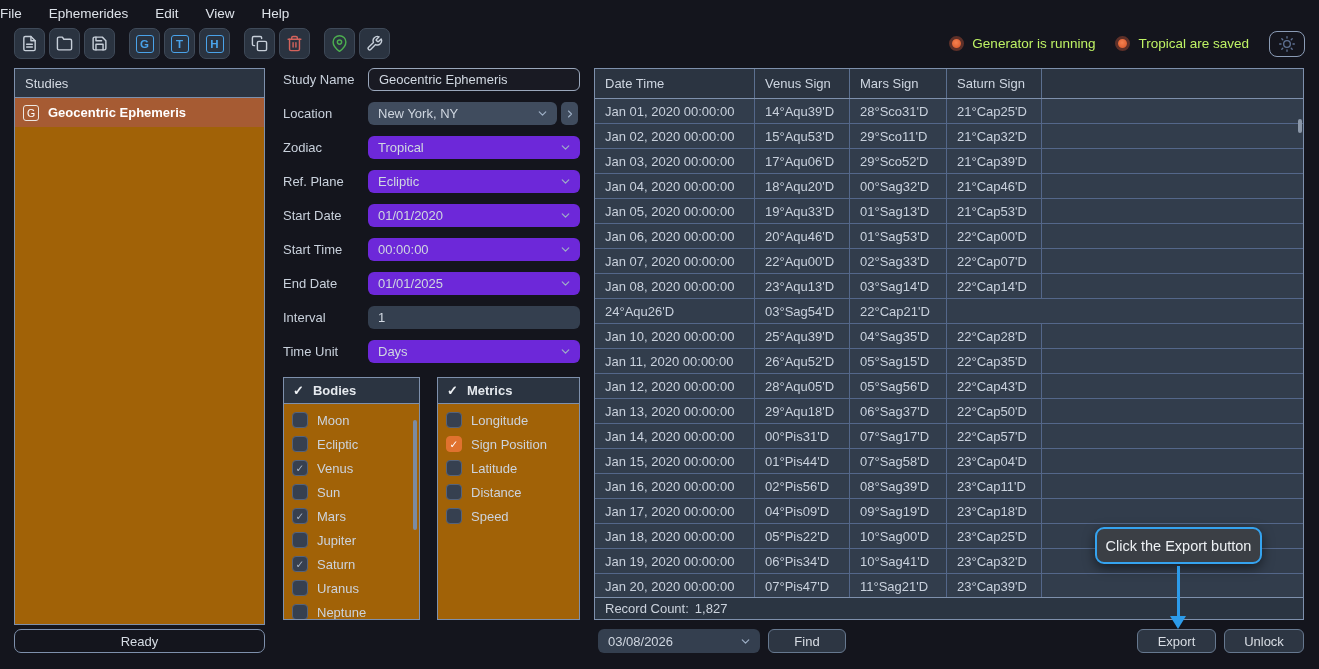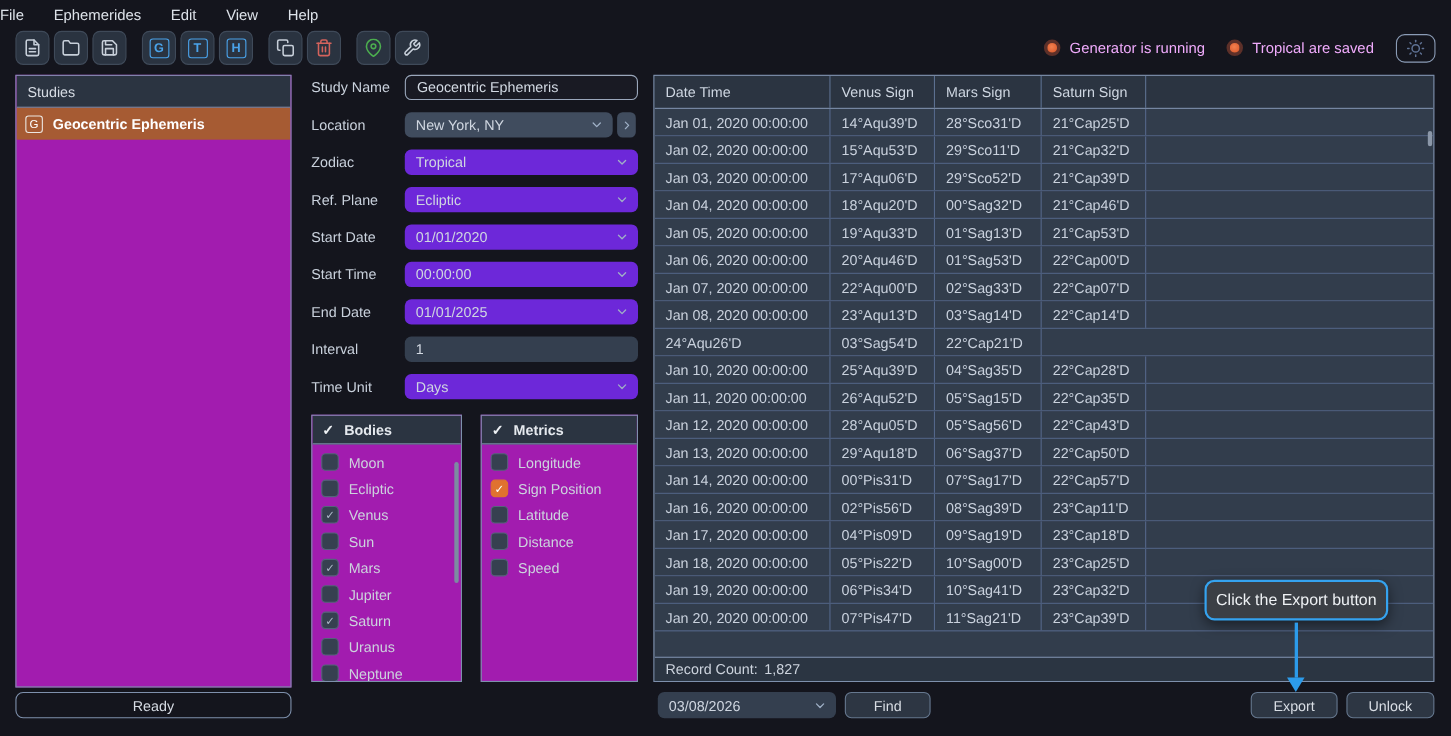--- a/index.html
+++ b/index.html
@@ -30,32 +30,32 @@
     stroke-width:2; stroke-linecap:round; stroke-linejoin:round; }
   .tbtn.red { color:#d4635c; }
   .tbtn.green { color:#4cae4f; }
   .letter-badge { width:18px; height:18px; border:1.5px solid #4aa3ea; border-radius:3px;
     color:#4aa3ea; font-size:11.5px; font-weight:700; display:flex;
     align-items:center; justify-content:center; }
 
   
   .status-area { position:absolute; top:28px; right:14px; height:31px;
     display:flex; align-items:center; gap:20px; }
-  .status-item { display:flex; align-items:center; gap:8px; color:#f0abfc; font-size:13.5px; }
+  .status-item { display:flex; align-items:center; gap:8px; color:#bef264; font-size:13.5px; }
   .status-dot { width:15px; height:15px; border-radius:50%;
     background:radial-gradient(circle at 45% 40%, #f4804f 0%, #dd5f31 75%);
     border:3px solid #5d3029; }
   .theme-btn { width:36px; height:26px; border:1.5px solid #8b9cb6; border-radius:8px;
     background:transparent; display:flex; align-items:center; justify-content:center;
     color:#5f7294; padding:0; }
   .theme-btn svg { width:16px; height:16px; fill:none; stroke:currentColor;
     stroke-width:2; stroke-linecap:round; }
 
   
-  .panel { position:absolute; background:#a21caf; border:1px solid #7e90ac; overflow:hidden; }
+  .panel { position:absolute; background:#a16207; border:1px solid #7e90ac; overflow:hidden; }
 
   
   .sidebar { left:14px; top:68px; width:251px; height:557px; }
   .panel-header { height:29px; display:flex; align-items:center; padding-left:10px;
     background:#2b3441; border-bottom:1px solid #7e90ac; color:#d6dce4; }
   .study-item { height:29px; display:flex; align-items:center; gap:9px; padding-left:8px;
     background:#a65b33; color:#ffffff; font-weight:600; }
   .g-badge { width:16px; height:16px; border:1px solid #ece7e2; border-radius:3px;
     font-size:10.5px; font-weight:400; display:flex; align-items:center; justify-content:center; }
 
@@ -500,20 +500,27 @@
           <div class="td"></div>
         </div>
         <div class="trow">
           <div class="td">Jan 14, 2020 00:00:00</div>
           <div class="td">00°Pis31'D</div>
           <div class="td">07°Sag17'D</div>
           <div class="td">22°Cap57'D</div>
           <div class="td"></div>
         </div>
         <div class="trow">
+          <div class="td">Jan 15, 2020 00:00:00</div>
+          <div class="td">01°Pis44'D</div>
+          <div class="td">07°Sag58'D</div>
+          <div class="td">23°Cap04'D</div>
+          <div class="td"></div>
+        </div>
+        <div class="trow">
           <div class="td">Jan 16, 2020 00:00:00</div>
           <div class="td">02°Pis56'D</div>
           <div class="td">08°Sag39'D</div>
           <div class="td">23°Cap11'D</div>
           <div class="td"></div>
         </div>
         <div class="trow">
           <div class="td">Jan 17, 2020 00:00:00</div>
           <div class="td">04°Pis09'D</div>
           <div class="td">09°Sag19'D</div>

